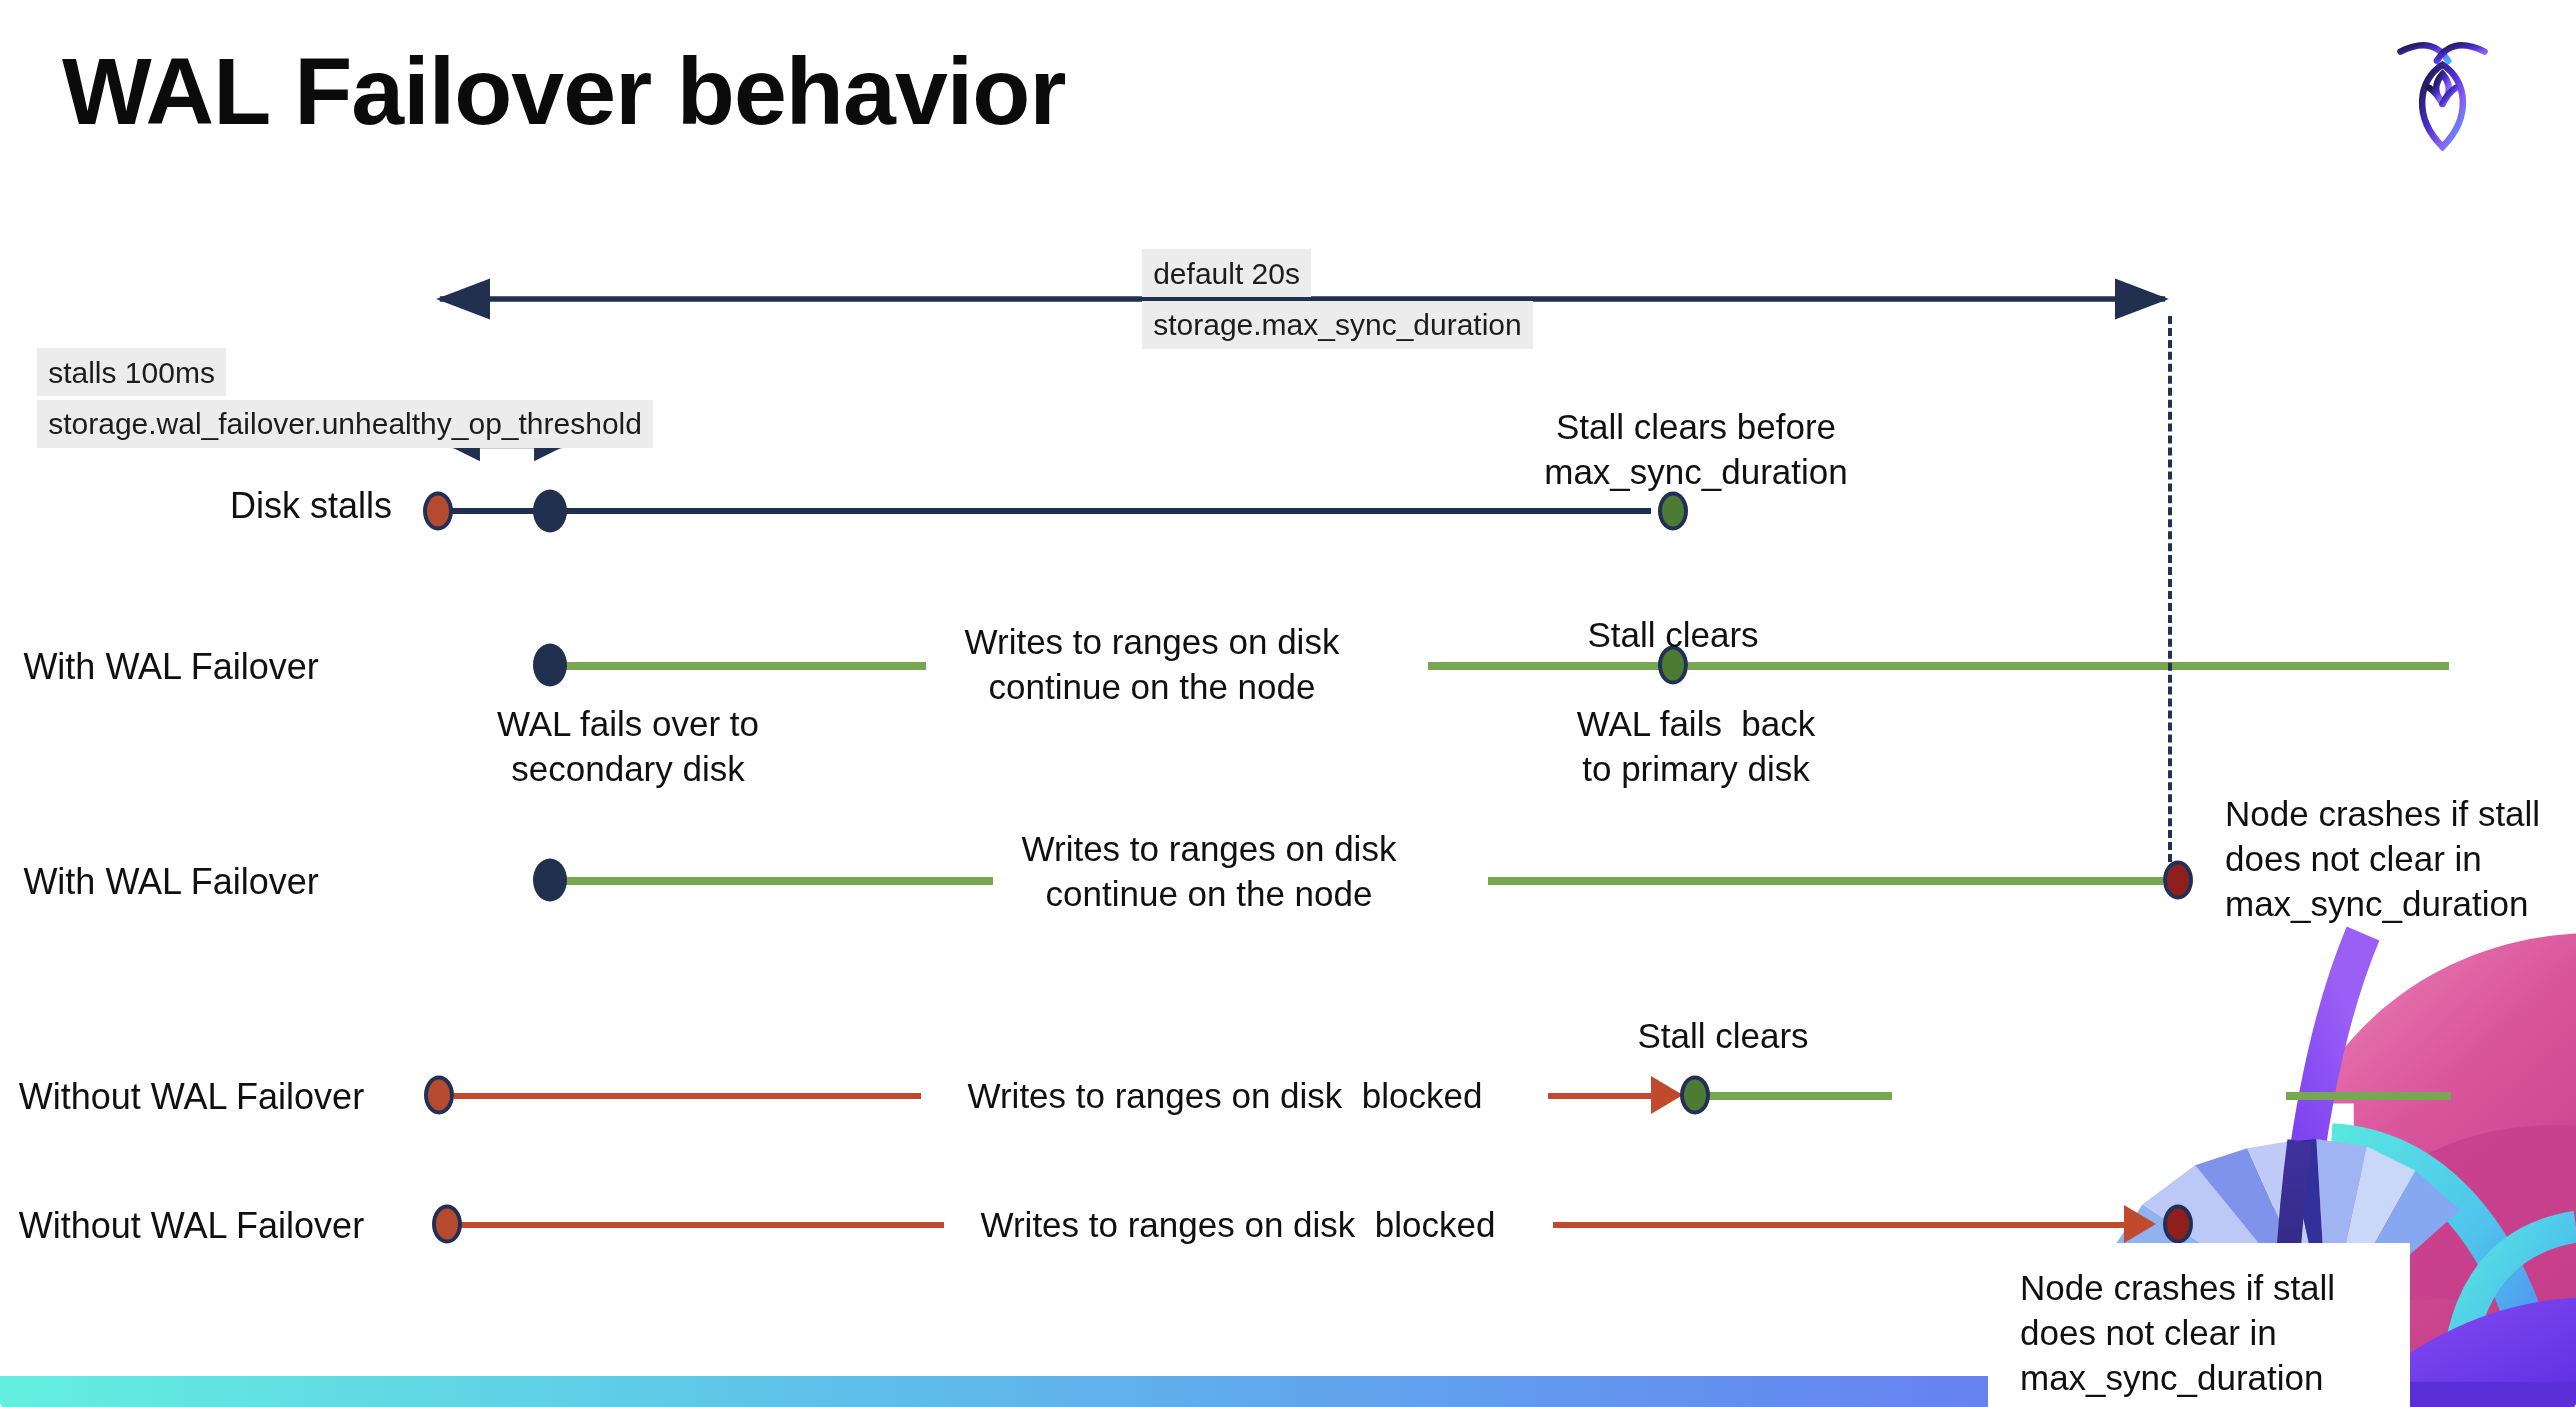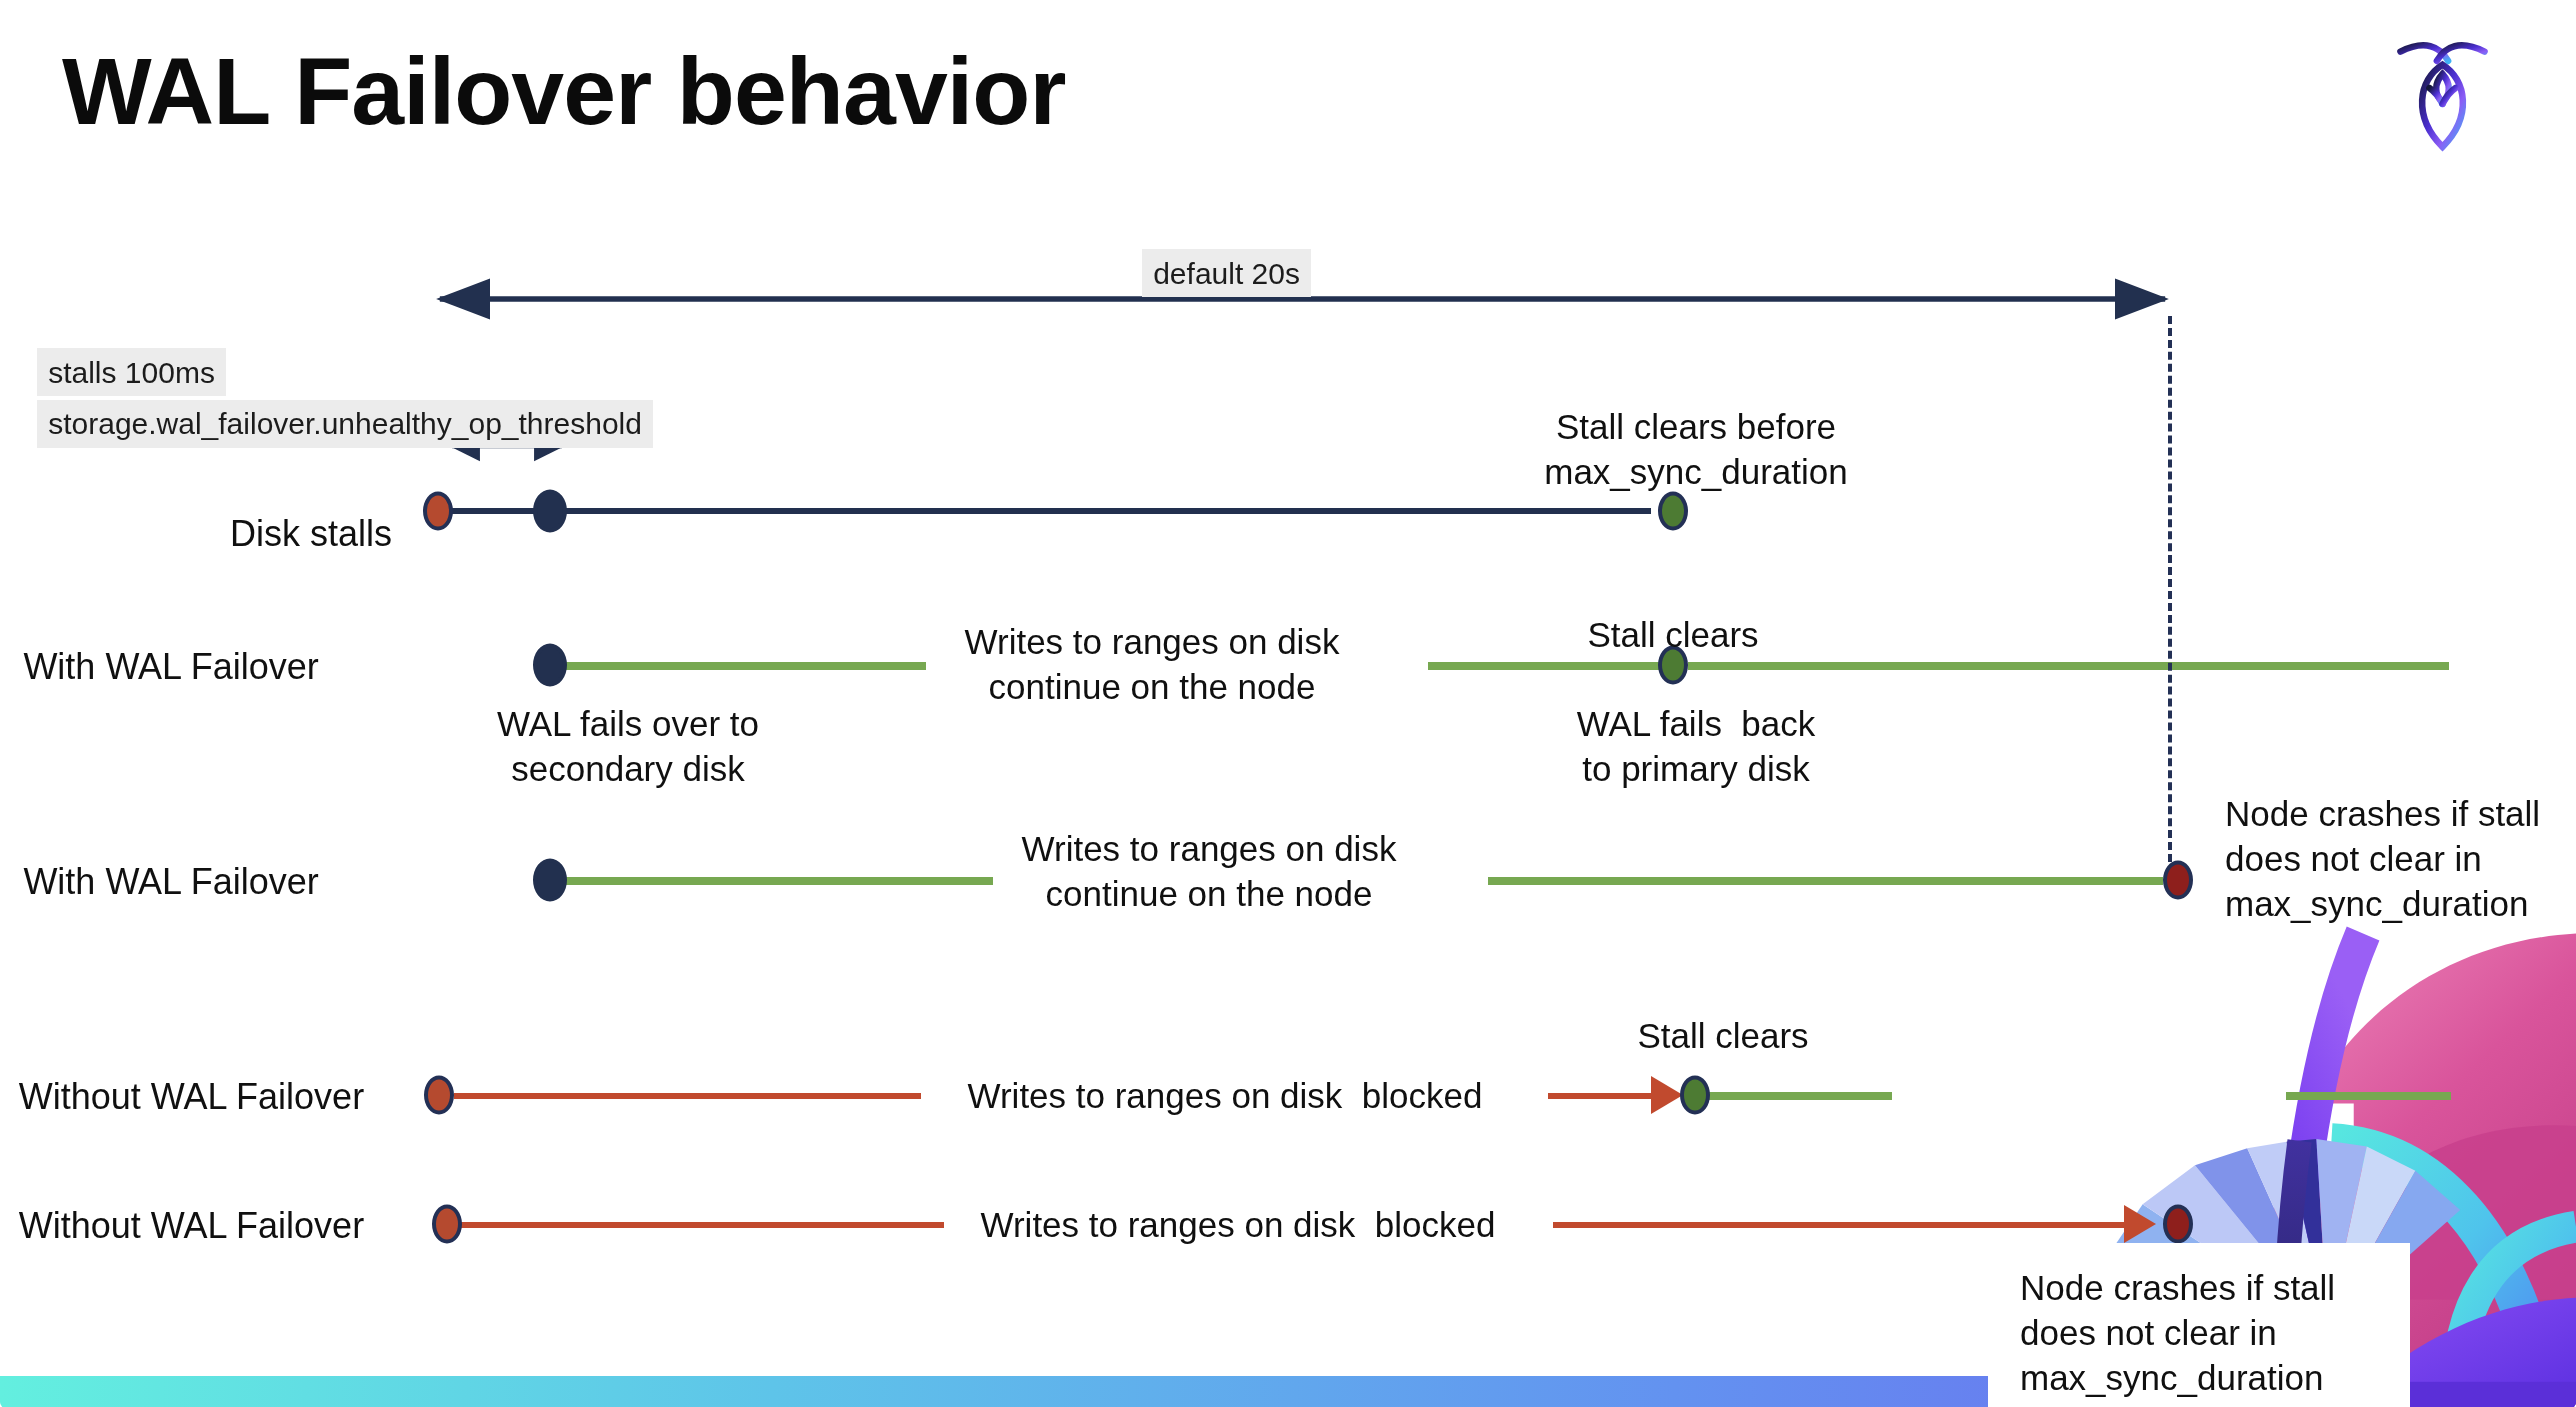--- a/index.html
+++ b/index.html
@@ -80,35 +80,36 @@
     </g>
   </svg>
 
   <svg class="abs" style="left:419px;top:273px;z-index:2" width="1767" height="52" viewBox="0 0 1890 56">
     <line x1="16" y1="28" x2="1874" y2="28" stroke="#22304f" stroke-width="6"></line>
     <polygon points="70,6 12,28 70,50" fill="#22304f"></polygon>
     <polygon points="1820,6 1878,28 1820,50" fill="#22304f"></polygon>
   </svg>
   <div class="abs codewrap" style="left:1142px;top:249px">
     <span class="code">default 20s</span>
+    <span class="code">storage.max_sync_duration</span>
   </div>
 
   <div class="abs dashed-v" style="left:2168px;top:316px;height:546px"></div>
 
   <div class="abs codewrap" style="left:37px;top:348px">
     <span class="code">stalls 100ms</span>
     <span class="code">storage.wal_failover.unhealthy_op_threshold</span>
   </div>
   <svg class="abs" style="left:437px;top:422px;z-index:2" width="140" height="47" viewBox="0 0 150 50">
     <line x1="16" y1="25" x2="134" y2="25" stroke="#22304f" stroke-width="6"></line>
     <polygon points="46,8 12,25 46,42" fill="#22304f"></polygon>
     <polygon points="104,8 138,25 104,42" fill="#22304f"></polygon>
   </svg>
 
-  <div class="abs rowlbl" style="left:230px;top:512px">Disk stalls</div>
+  <div class="abs rowlbl" style="left:230px;top:484px">Disk stalls</div>
   <div class="abs hline" style="left:443px;top:508px;width:1208px"></div>
   <div class="abs dot red" style="left:438px;top:511px"></div>
   <div class="abs dot navy" style="left:550px;top:511px"></div>
   <div class="abs dot green" style="left:1673px;top:511px"></div>
   <div class="abs lbl ctr" style="left:1696px;top:404px">Stall clears before
 max_sync_duration</div>
 
   <div class="abs rowlbl" style="left:23.4px;top:645px">With WAL Failover</div>
   <div class="abs dot navy" style="left:550px;top:665px"></div>
   <div class="abs hline green" style="left:561px;top:662px;width:365px"></div>

